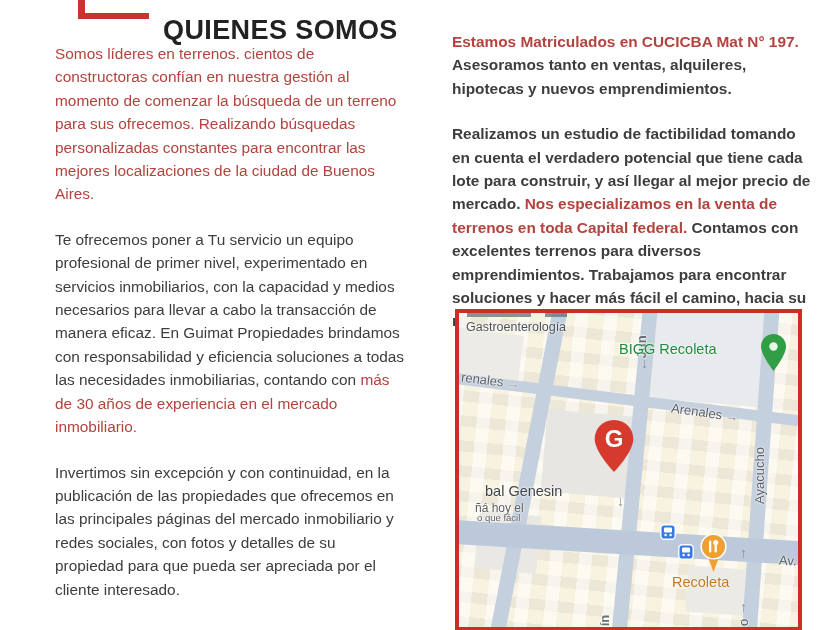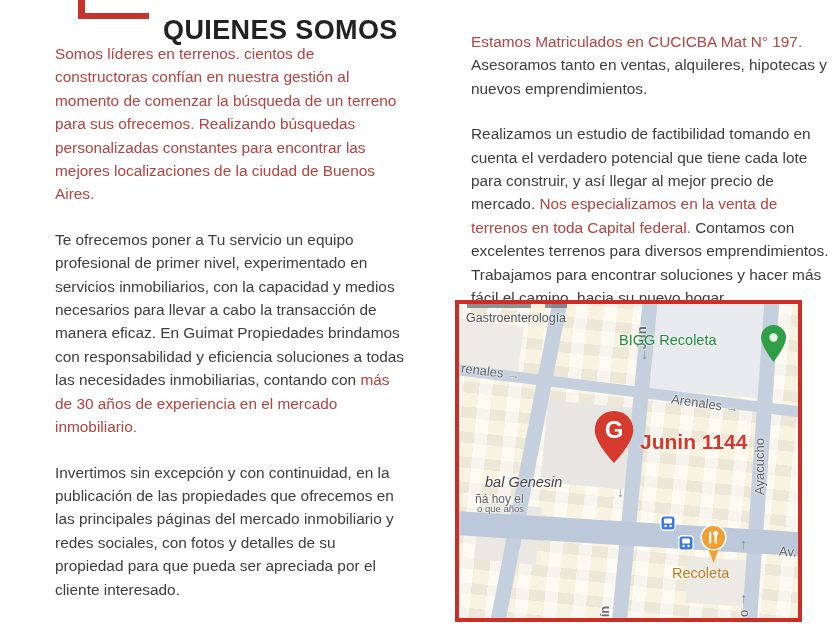--- a/index.html
+++ b/index.html
@@ -8,27 +8,27 @@
 
   
   .logo-frag{position:absolute;left:78px;top:-34px;width:64px;height:47px;
     border-left:7px solid #c5352e;border-bottom:6px solid #c5352e;}
   .page-title{position:absolute;left:163px;top:-3px;font-size:27px;font-weight:bold;
     color:#222;letter-spacing:.4px;}
 
   
   .col{position:absolute;font-size:15.4px;line-height:1.52;color:#3d3d3d;}
   .col-left{left:55px;top:42px;width:350px;}
-  .col-right{left:471px;top:30px;width:360px;}
+  .col-right{left:452px;top:30px;width:360px;font-weight:bold;}
   .col p{margin:0 0 22px 0;}
   .col p.tight{margin:0;}
   .red{color:#b3433e;}
 
   
-  .map{position:absolute;left:455px;top:300px;width:339px;height:314px;
+  .map{position:absolute;left:455px;top:309px;width:339px;height:314px;
     border:4px solid #ce2d26;background-color:#f8f3e1;overflow:hidden;
     background-image:
       repeating-linear-gradient(96deg, rgba(255,255,255,.55) 0 13px, rgba(0,0,0,0) 13px 29px),
       repeating-linear-gradient(6deg, rgba(224,219,205,.5) 0 11px, rgba(0,0,0,0) 11px 25px);}
   .blk{position:absolute;}
   .street{position:absolute;background:#c5d0de;}
   .mlabel{position:absolute;color:#5d6167;font-size:13px;white-space:nowrap;
     text-shadow:0 0 2px #fff,0 0 2px #fff;}
   .arrow{position:absolute;color:#8a9099;font-size:14px;font-weight:bold;}
   .pin{position:absolute;}
@@ -84,29 +84,28 @@
 
     <div class="mlabel" style="left:2px;top:60px;transform:rotate(7deg);"><span>renales</span> <span style="color:#8a9099;">→</span></div>
     <div class="mlabel" style="left:212px;top:92px;transform:rotate(8deg);"><span>Arenales</span> <span style="color:#8a9099;">→</span></div>
 
     <div class="pin" style="left:134px;top:106px;">
       <svg width="42" height="54" viewBox="0 0 42 54">
           <path d="M21 1C10 1 1.7 9.5 1.7 20 1.7 33 21 53 21 53s19.3-20 19.3-33C40.3 9.5 32 1 21 1z" fill="#d63a2c"></path>
           <text x="21" y="28" font-size="24" font-weight="bold" fill="#ffffff" text-anchor="middle" font-family="Liberation Sans, sans-serif">G</text>
         </svg>
     </div>
-    <div class="mlabel" style="left:181px;top:126px;font-size:21px;font-weight:bold;color:#d4372c;">Junin 1144</div>
 
     <div class="mlabel" style="left:254px;top:155px;width:92px;text-align:center;transform:rotate(-90deg);">Ayacucho</div>
 
     <div class="arrow" style="left:158px;top:180px;">↓</div>
 
-    <div class="mlabel" style="left:26px;top:170px;font-size:14.5px;color:#3f4348;font-style:italic;">bal Genesin</div>
+    <div class="mlabel" style="left:26px;top:170px;font-size:14.5px;color:#3f4348;">bal Genesin</div>
     <div class="mlabel" style="left:16px;top:188px;font-size:12px;">ñá hoy el</div>
-    <div class="mlabel" style="left:18px;top:199px;font-size:9.5px;">o que años</div>
+    <div class="mlabel" style="left:18px;top:199px;font-size:9.5px;">o que fácil</div>
 
     <div class="pin" style="left:201px;top:211px;">
       <svg width="16" height="16" viewBox="0 0 16 16">
           <rect x="0.8" y="0.8" width="14.4" height="14.4" rx="3.5" fill="#3b78e7" stroke="#fff" stroke-width="1.4"></rect>
           <rect x="4" y="3.4" width="8" height="5" rx="1" fill="#fff"></rect>
           <circle cx="5.6" cy="11" r="1.3" fill="#fff"></circle>
           <circle cx="10.6" cy="11" r="1.3" fill="#fff"></circle>
         </svg>
     </div>
     <div class="pin" style="left:219px;top:231px;">

